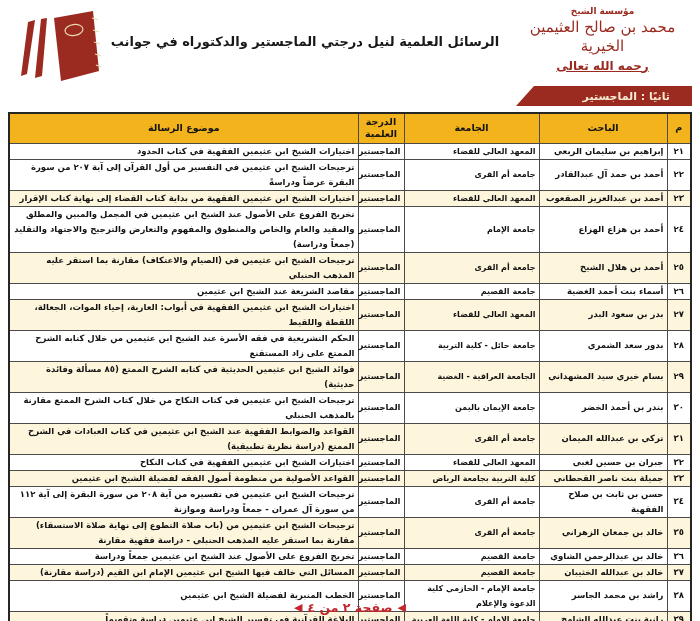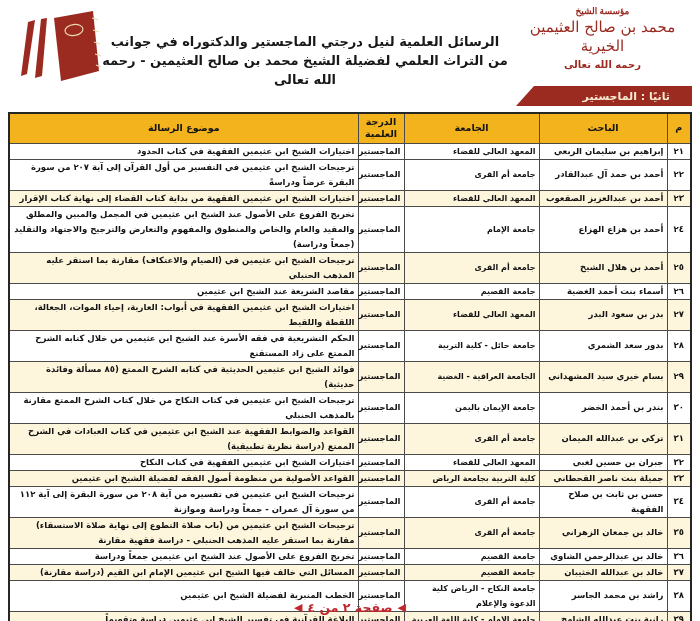--- a/index.html
+++ b/index.html
@@ -7,24 +7,24 @@
   body { font-family:"DejaVu Sans", sans-serif; }
   .page {
     position:relative; width:700px; height:621px; margin:0 auto;
     background:#ffffff; overflow:hidden; direction:rtl;
   }
   
   .brand {
     position:absolute; top:6px; right:10px; width:175px;
     text-align:center; color:var(--maroon,#9b2b21);
   }
-  .brand .org-line  { font-size:9px;  font-weight:bold;font-family:Liberation Serif, serif; }
+  .brand .org-line  { font-size:9px;  font-weight:bold; }
   .brand .org-name  { font-size:15px; font-weight:normal; line-height:1.25; margin-top:2px;
                       font-family:"DejaVu Serif", serif; }
-  .brand .org-sub   { font-size:10px; font-weight:bold; margin-top:3px; }
+  .brand .org-sub   { font-size:12px; font-weight:bold; margin-top:3px;text-decoration:underline; }
   .titles {
     position:absolute; top:33px; left:95px; width:420px;
     text-align:center; color:#181818;
   }
   .titles .t1 { font-size:13px; font-weight:bold; line-height:1.45; }
   .titles .t2 { font-size:13px; font-weight:bold; line-height:1.45; }
   .book-logo { position:absolute; top:8px; left:14px; }
   .banner {
     position:absolute; top:86px; right:8px; width:176px; height:20px;
     background:var(--maroon,#9b2b21);
@@ -70,21 +70,20 @@
 <div class="page">
 
   <div class="brand">
     <div class="org-line">مؤسسة الشيخ</div>
     <div class="org-name">محمد بن صالح العثيمين الخيرية</div>
     <div class="org-sub">رحمه الله تعالى</div>
   </div>
 
   <div class="titles">
     <div class="t1">الرسائل العلمية لنيل درجتي الماجستير والدكتوراه في جوانب</div>
-    <div class="t2">من التراث العلمي لفضيلة الشيخ محمد بن صالح العثيمين - رحمه الله تعالى</div>
   </div>
 
   <div class="book-logo">
     <svg width="92" height="80" viewBox="0 0 92 80" xmlns="http://www.w3.org/2000/svg">
       <polygon points="14,14 21,12 13,66 7,68" fill="#9b2b21"></polygon>
       <polygon points="27,11 33,10 28,68 21,70" fill="#9b2b21"></polygon>
       <polygon points="40,10 79,3 85,63 47,73" fill="#9b2b21"></polygon>
       <ellipse cx="60" cy="22" rx="9" ry="5.5" fill="none" stroke="#e8d9b0" stroke-width="1.2" transform="rotate(-8 60 22)"></ellipse>
       <path d="M78,10 l6,2 M79,22 l6,2 M80,34 l6,2 M81,46 l6,2 M82,57 l5,2" stroke="#e8d9b0" stroke-width="1.2" fill="none"></path>
     </svg>
@@ -228,21 +227,21 @@
           <tr class="alt">
             <td class="col-no">٣٧</td>
             <td class="col-researcher">خالد بن عبدالله الخثيبان</td>
             <td class="col-university">جامعة القصيم</td>
             <td class="col-degree">الماجستير</td>
             <td class="col-subject">المسائل التي خالف فيها الشيخ ابن عثيمين الإمام ابن القيم (دراسة مقارنة)</td>
           </tr>
           <tr>
             <td class="col-no">٣٨</td>
             <td class="col-researcher">راشد بن محمد الجاسر</td>
-            <td class="col-university">جامعة النكاح - الرياض كلية الدعوة والإعلام</td>
+            <td class="col-university">جامعة الإمام - الحازمي كلية الدعوة والإعلام</td>
             <td class="col-degree">الماجستير</td>
             <td class="col-subject">الخطب المنبرية لفضيلة الشيخ ابن عثيمين</td>
           </tr>
           <tr class="alt">
             <td class="col-no">٣٩</td>
             <td class="col-researcher">رانية بنت عبدالله الشامخ</td>
             <td class="col-university">جامعة الإمام - كلية اللغة العربية</td>
             <td class="col-degree">الماجستير</td>
             <td class="col-subject">البلاغة القرآنية في تفسير الشيخ ابن عثيمين دراسة وتقويماً</td>
           </tr>

